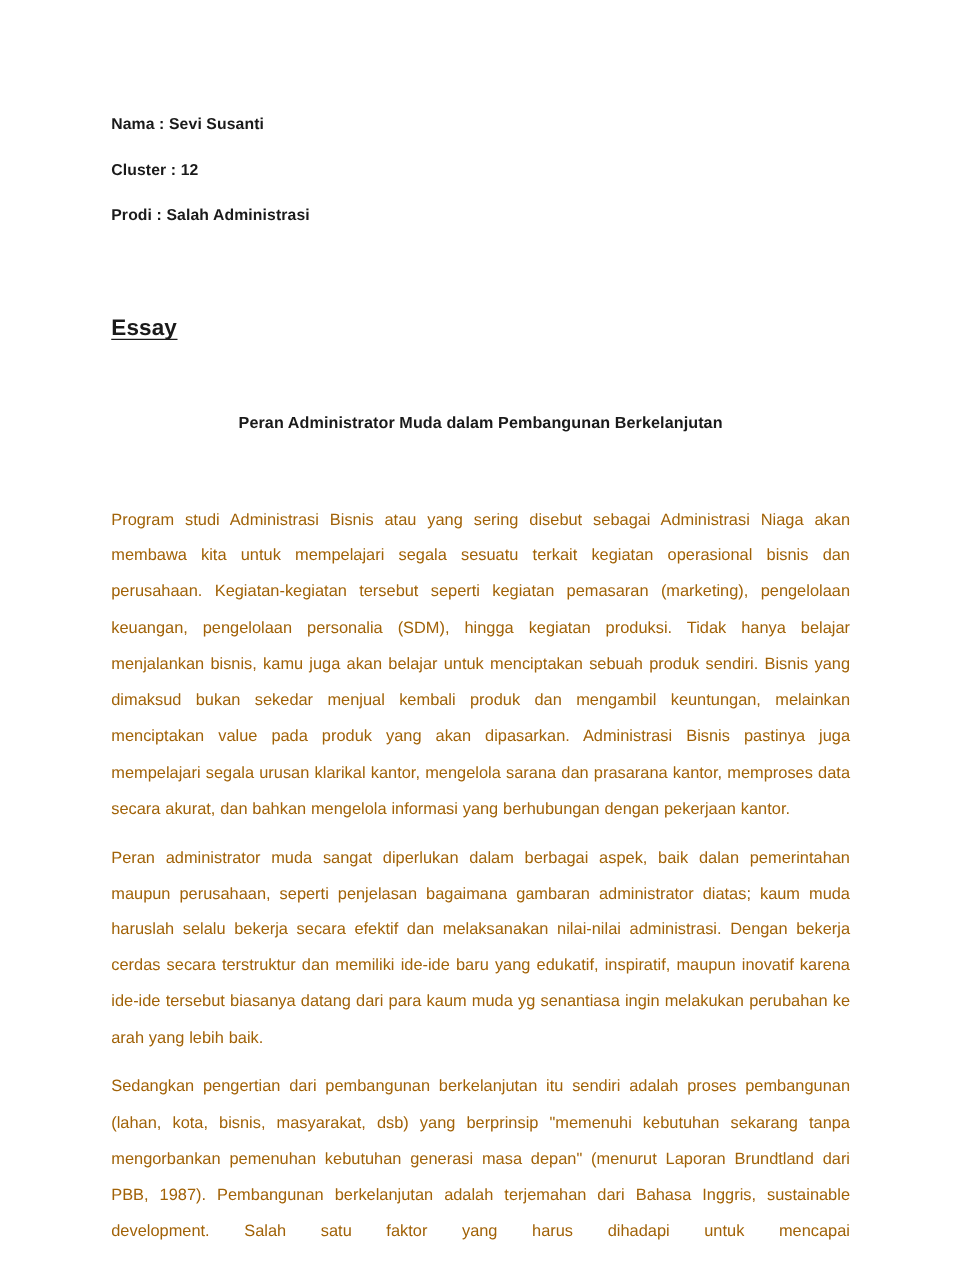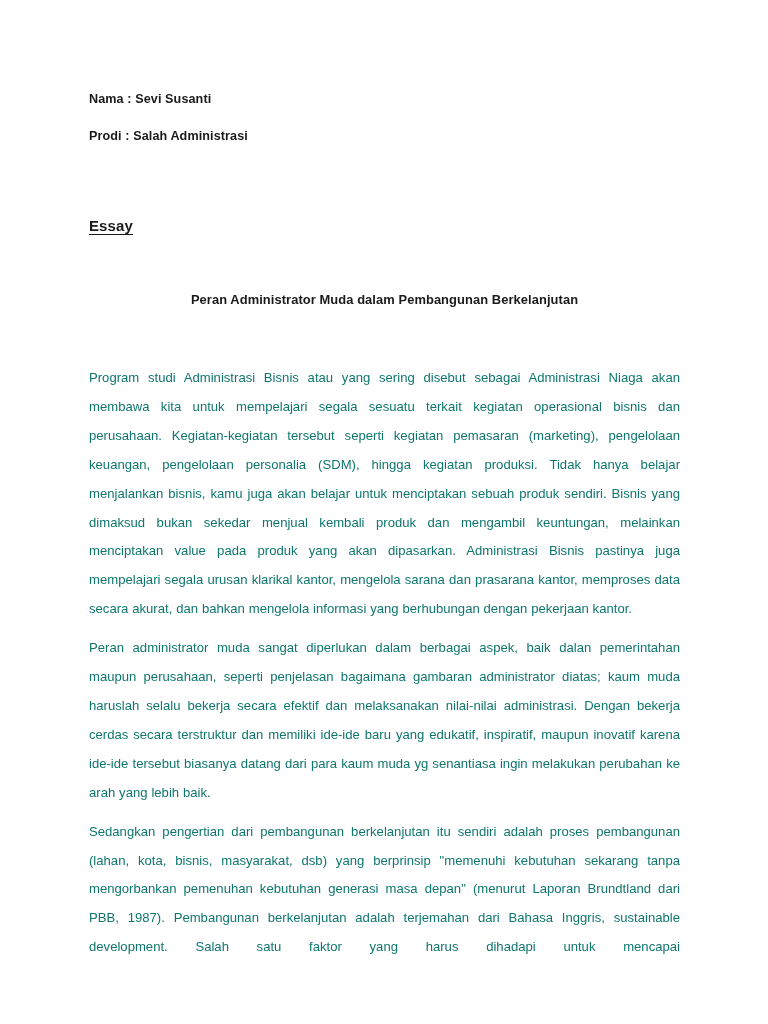--- a/index.html
+++ b/index.html
@@ -37,21 +37,21 @@
     font-weight: 700;
     line-height: 15px;
     letter-spacing: 0.1px;
     margin: 0 0 21.5px 0;
     color: #1a1a1a;
     white-space: nowrap;
   }
 
   
   .essay-label {
-    font-size: 15px;
+    font-size: 18px;
     font-weight: 700;
     line-height: 15px;
     letter-spacing: 0.1px;
     margin: 53px 0 0 0;
     color: #1a1a1a;
     display: inline-block;
     border-bottom: 1.2px solid #1a1a1a;
     padding-bottom: 1px;
   }
 
@@ -70,41 +70,42 @@
   .body-block {
     margin-top: 56px;
   }
 
   .para {
     font-size: 13.1px;
     line-height: 28.9px;
     text-align: justify;
     text-justify: inter-word;
     margin: 0 0 10px 0;
-    color: #0f766e;
+    color: #a16207;
     letter-spacing: 0.01px;
     word-spacing: 0.2px;
     hyphens: none;
   }
   .para:last-child {
     margin-bottom: 0;
   }
   
   .para.clipped {
     text-align-last: justify;
   }
 </style>
 </head>
 <body>
 
 <div class="page">
   <div class="content">
 
     <div class="meta-line">Nama : Sevi Susanti</div>
 
+    <div class="meta-line">Cluster : 12</div>
 
     <div class="meta-line">Prodi : Salah Administrasi</div>
 
     <div>
       <span class="essay-label">Essay</span>
     </div>
 
     <h1 class="doc-title">Peran Administrator Muda dalam Pembangunan Berkelanjutan</h1>
 
     <div class="body-block">

